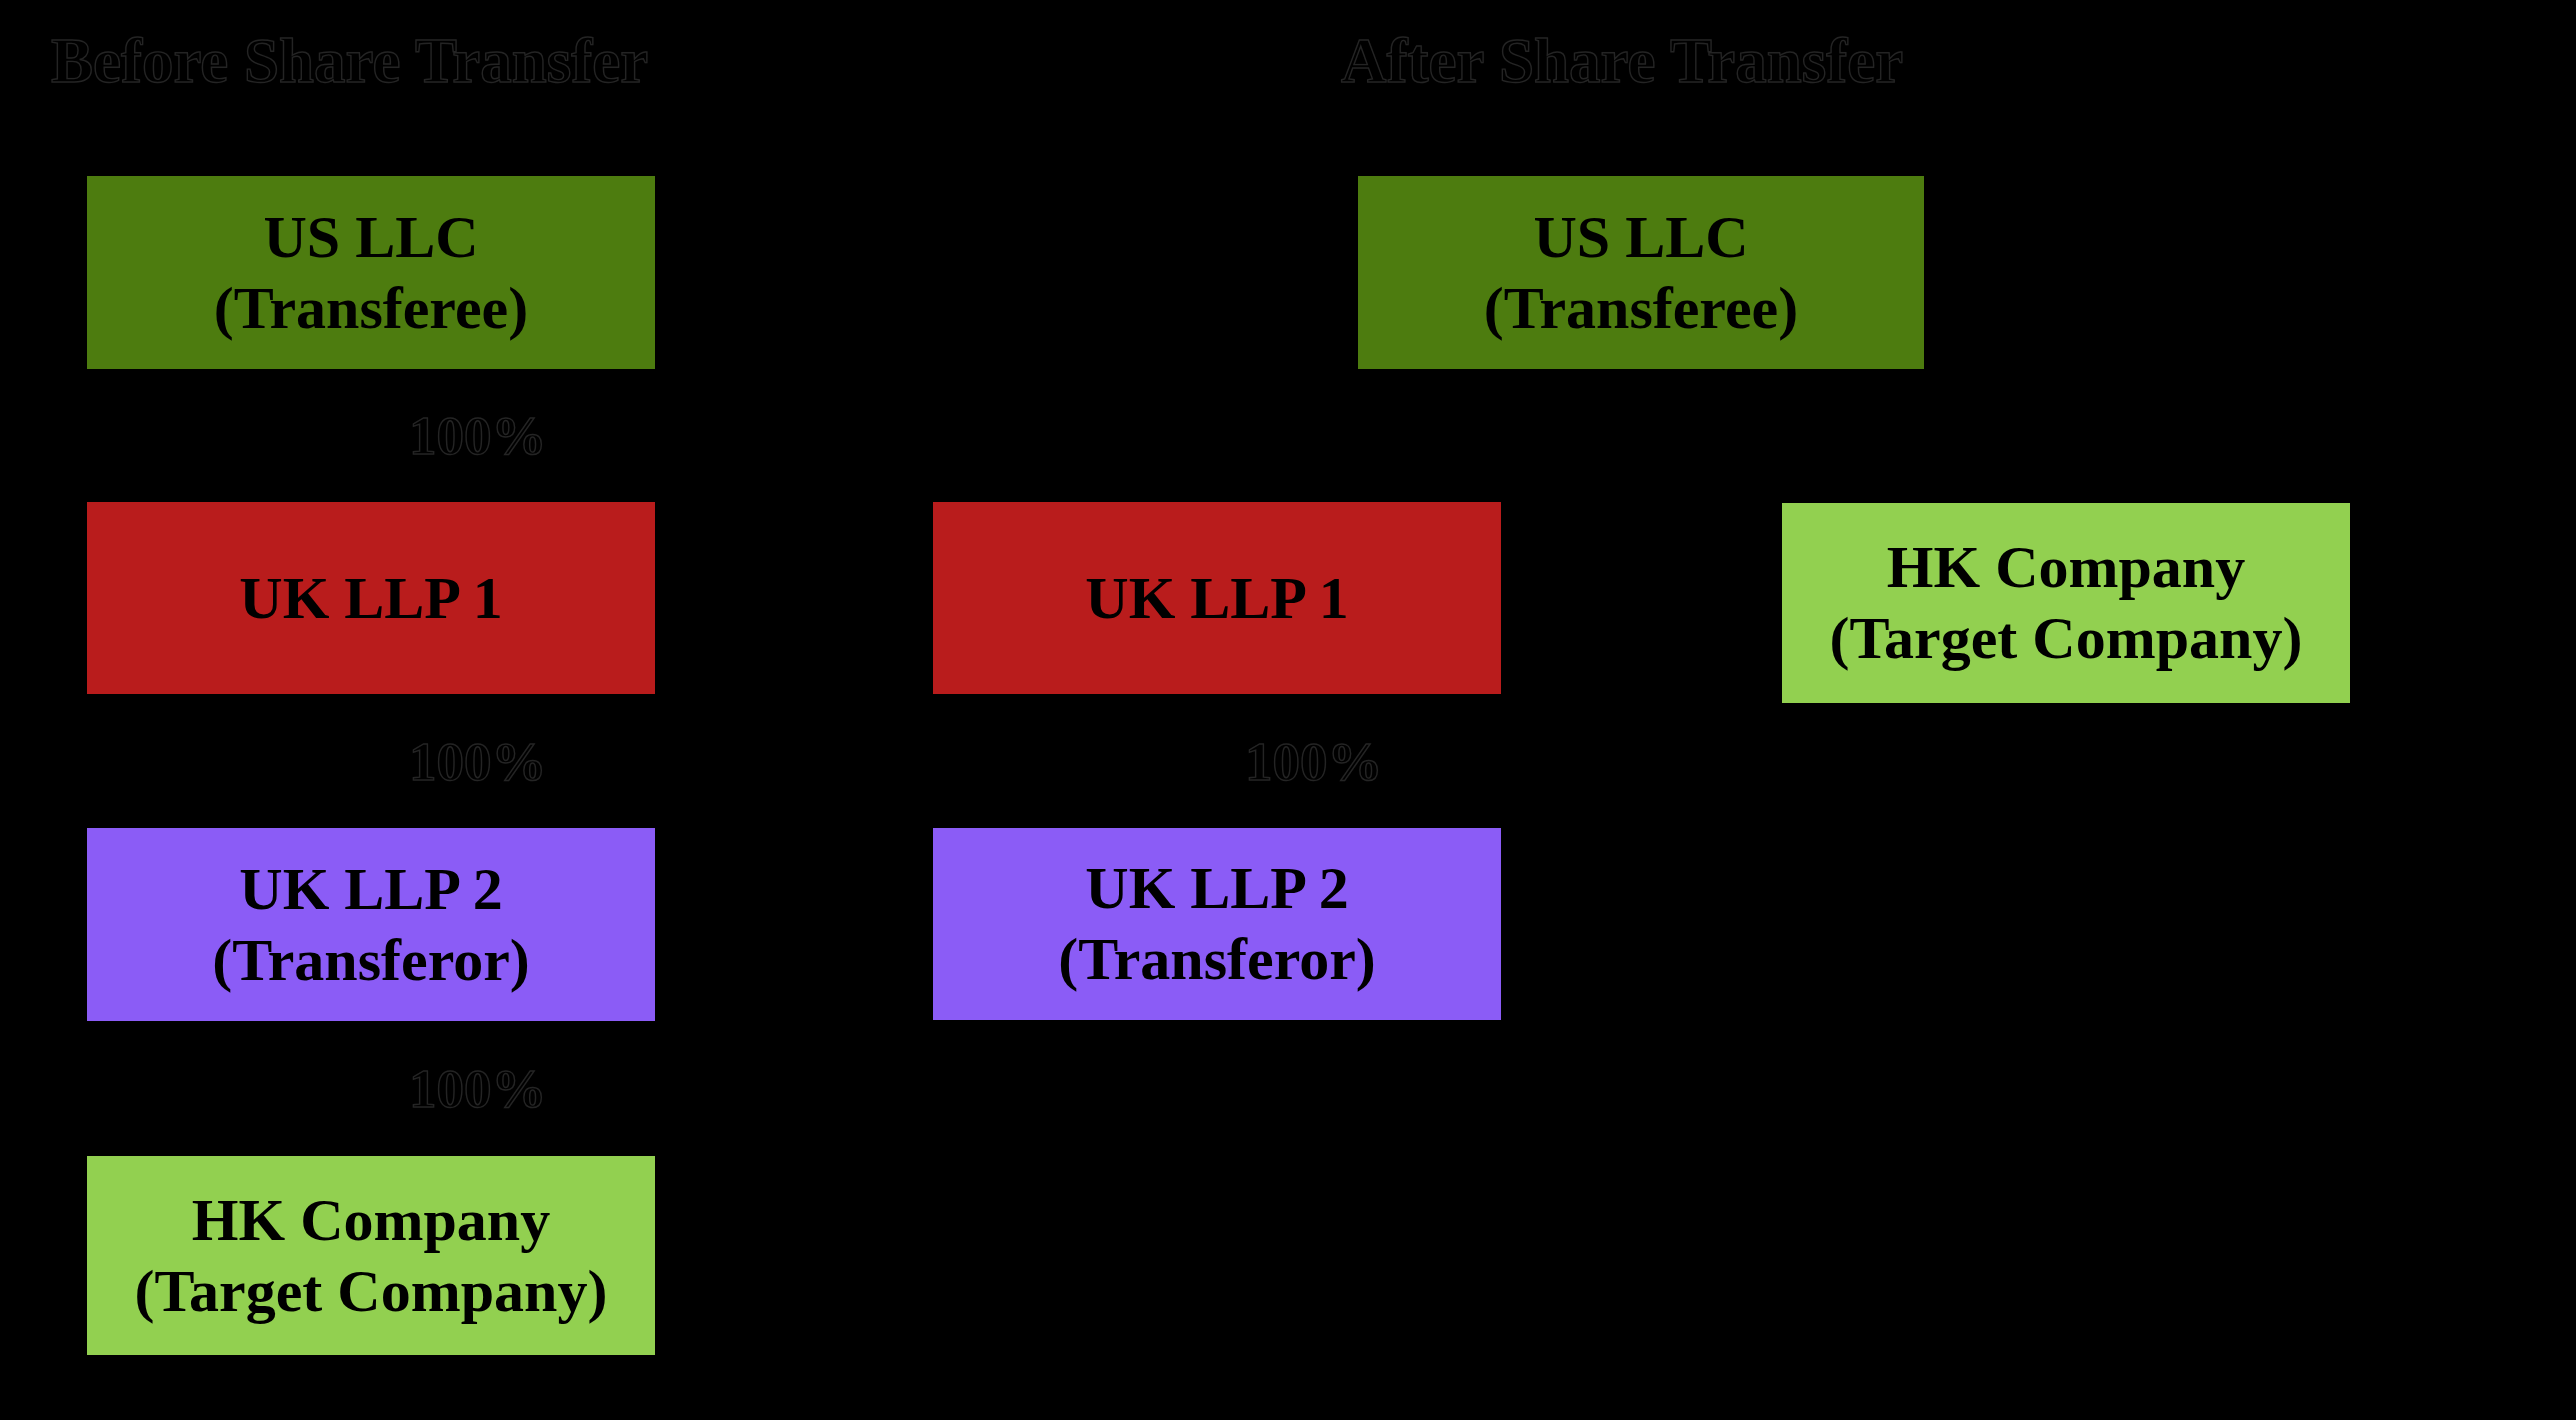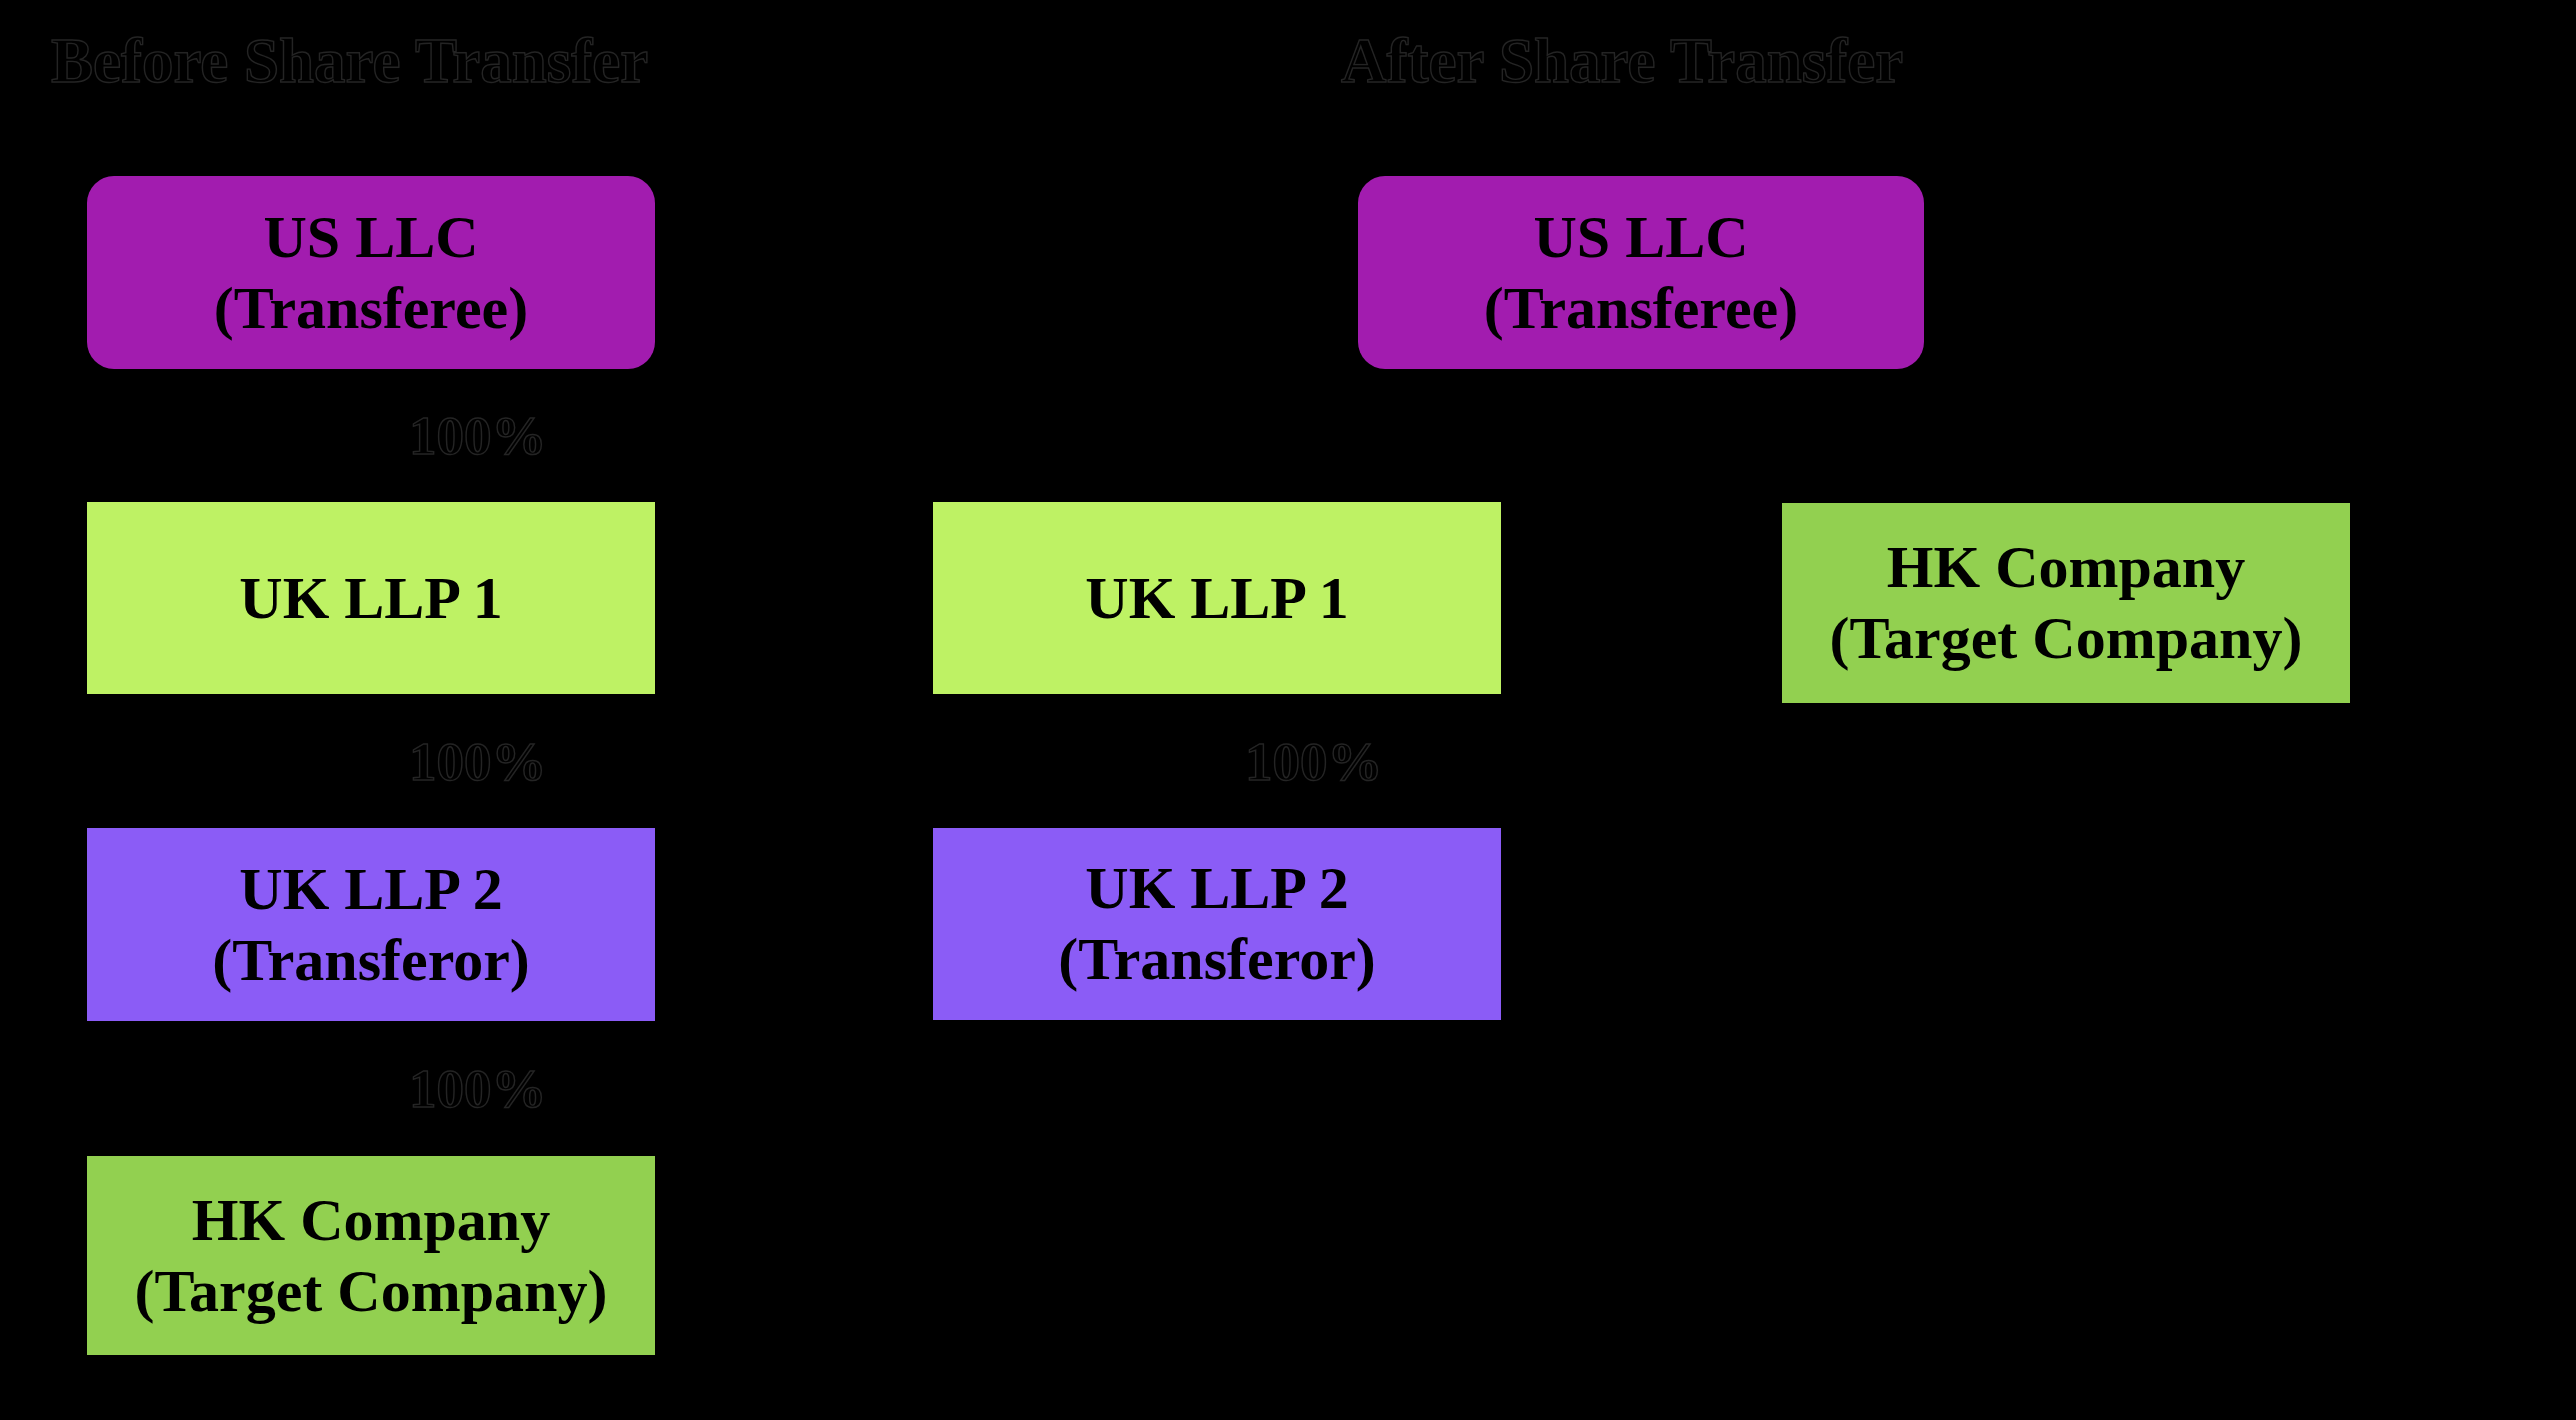--- a/index.html
+++ b/index.html
@@ -37,22 +37,22 @@
     display: flex;
     flex-direction: column;
     align-items: center;
     justify-content: center;
     text-align: center;
     color: #000000;
     font-weight: bold;
     font-size: 60px;
     line-height: 71px;
   }
-  .fill-orange { background: #a21caf; border-radius: 27px; }
-  .fill-yellow { background: #bef264; }
+  .fill-orange { background: #4d7c0f; }
+  .fill-yellow { background: #b91c1c; }
   .fill-gray   { background: #8b5cf6; }
   .fill-green  { background: #92D050; justify-content: center; }
   
   .connector {
     position: absolute;
     background: #000000;
   }
 </style>
 </head>
 <body>

